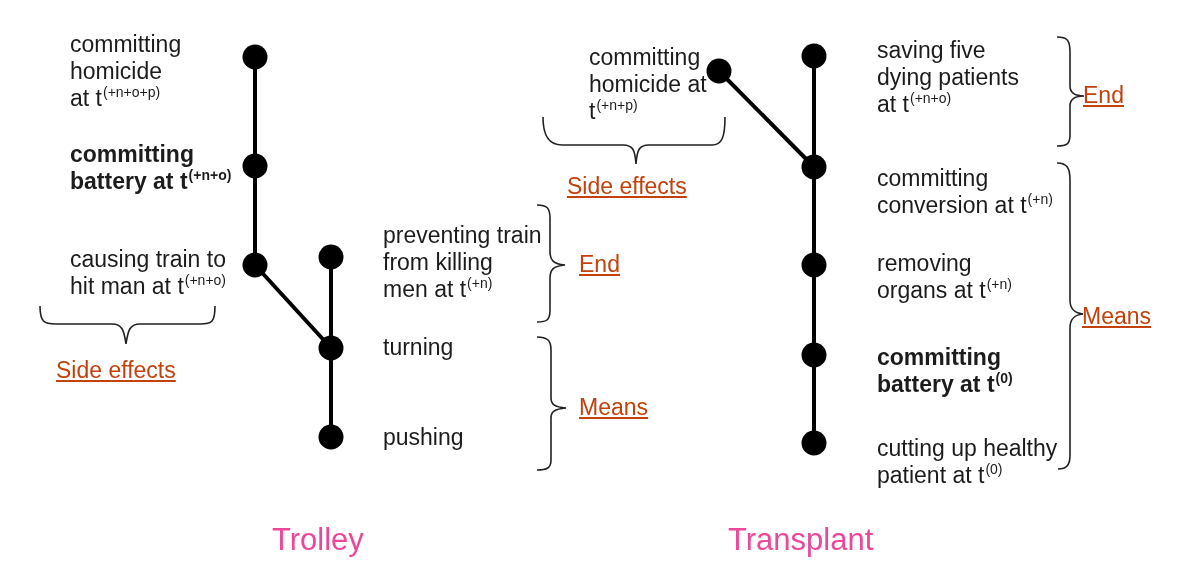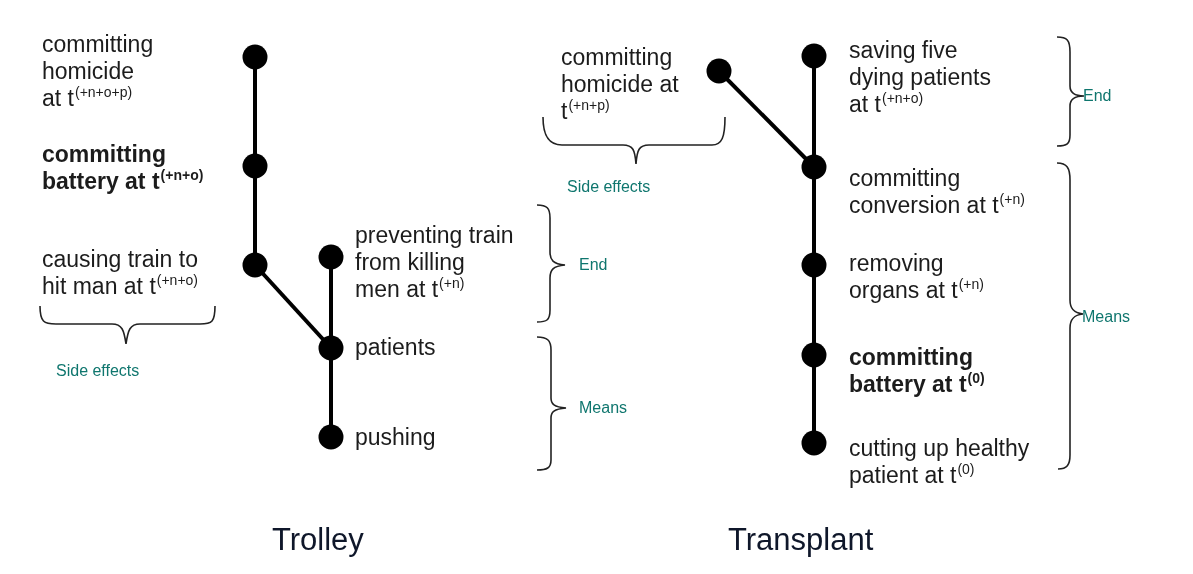--- a/index.html
+++ b/index.html
@@ -1,23 +1,23 @@
 <!DOCTYPE html>
 <html><head>
 <meta charset="utf-8">
 <style>
   html, body { margin: 0; padding: 0; background: #ffffff; }
   body { width: 1193px; height: 574px; position: relative; overflow: hidden;
          font-family: "Liberation Sans", sans-serif; color: #1a1a1a; }
   svg.graph { position: absolute; left: 0; top: 0; }
-  .lbl { position: absolute; font-size: 23px; line-height: 27px; white-space: nowrap; color: #1c1c1c; }
+  .lbl { position: absolute; font-size: 23px; line-height: 27px; white-space: nowrap; color: #1c1c1c; margin-left: 28px; }
   .lbl.bold { font-weight: bold; }
   .lbl sup { font-size: 14px; vertical-align: 0; position: relative; top: -9px; margin-left: 1px; }
-  .bracket-lbl { position: absolute; font-size: 16px; line-height: 27px; white-space: nowrap; color: #0f766e; }
-  .title { position: absolute; font-size: 31px; line-height: 34px; white-space: nowrap; color: #0f172a; }
+  .bracket-lbl { position: absolute; font-size: 23px; line-height: 27px; white-space: nowrap; color: #c2410c; text-decoration: underline; }
+  .title { position: absolute; font-size: 31px; line-height: 34px; white-space: nowrap; color: #ec4899; }
 </style>
 </head>
 <body>
 
 <svg class="graph" width="1193" height="574">
   <g id="edges">
       <line x1="255" y1="57" x2="255" y2="166" stroke="#000000" stroke-width="4"></line>
       <line x1="255" y1="166" x2="255" y2="265" stroke="#000000" stroke-width="4"></line>
       <line x1="255" y1="265" x2="331" y2="348" stroke="#000000" stroke-width="4"></line>
       <line x1="331" y1="257" x2="331" y2="348" stroke="#000000" stroke-width="4"></line>
@@ -64,21 +64,21 @@
 <div class="lbl" style="left:42px;top:246px;">
   <div>causing train to</div>
   <div><span>hit man at t</span><sup>(+n+o)</sup></div>
 </div>
 <div class="lbl" style="left:355px;top:222px;">
   <div>preventing train</div>
   <div>from killing</div>
   <div><span>men at t</span><sup>(+n)</sup></div>
 </div>
 <div class="lbl" style="left:355px;top:334px;">
-  <div>patients</div>
+  <div>turning</div>
 </div>
 <div class="lbl" style="left:355px;top:424px;">
   <div>pushing</div>
 </div>
 <div class="bracket-lbl" style="left:56px;top:357px;">Side effects</div>
 <div class="bracket-lbl" style="left:579px;top:251px;">End</div>
 <div class="bracket-lbl" style="left:579px;top:394px;">Means</div>
 <div class="title" style="left:272px;top:523px;">Trolley</div>
 
 <div class="lbl" style="left:561px;top:44px;">

